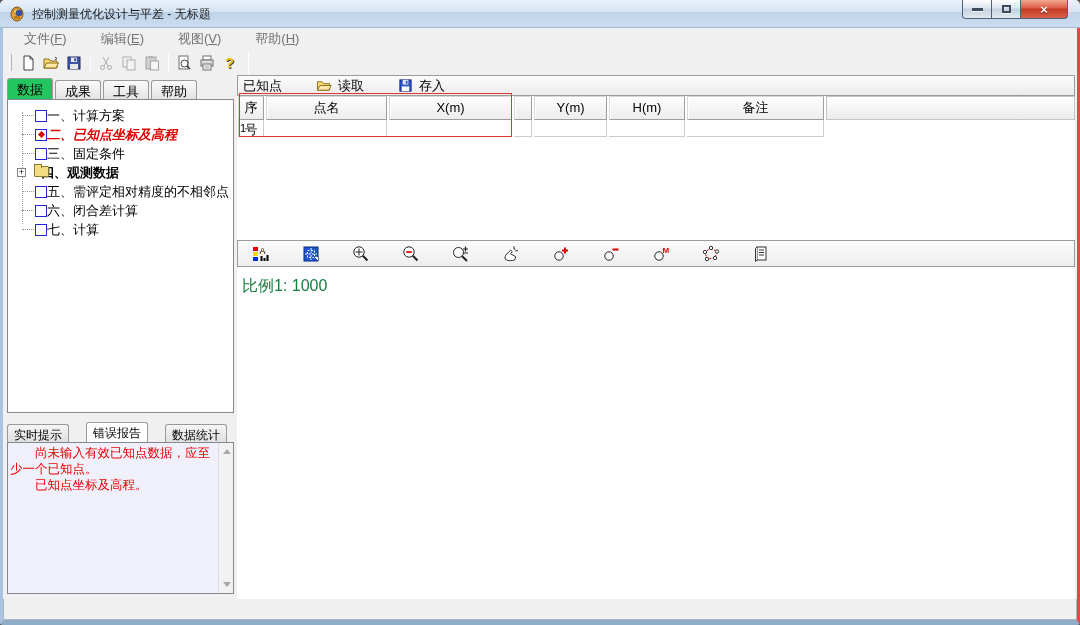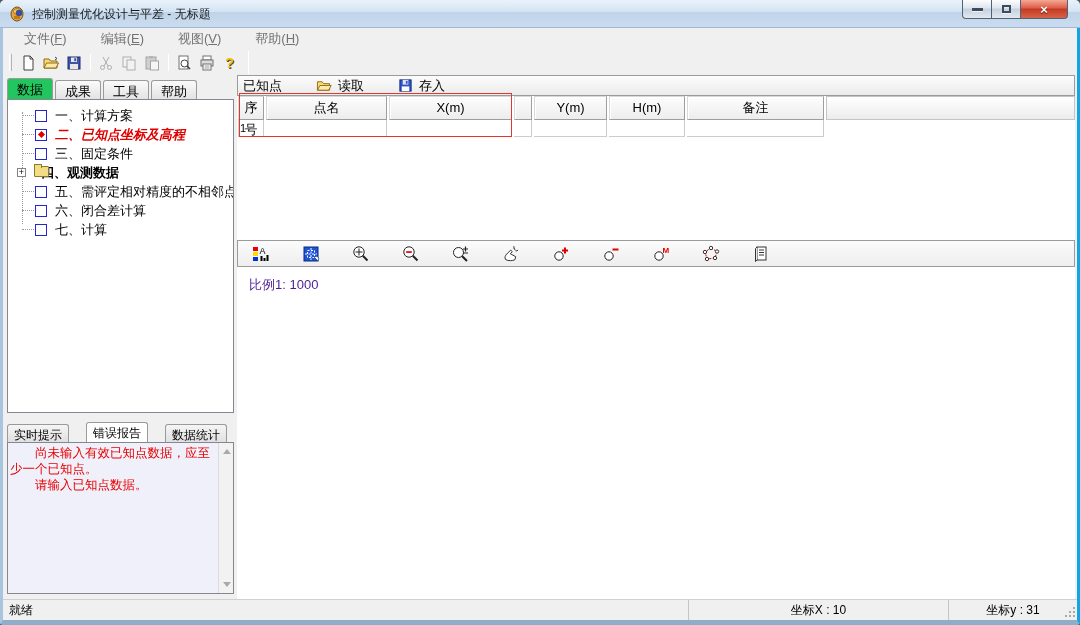--- a/index.html
+++ b/index.html
@@ -1,20 +1,20 @@
 <!DOCTYPE html>
 <html><head>
 <meta charset="utf-8">
 <style>
   * { margin:0; padding:0; box-sizing:border-box; }
   html,body { width:1080px; height:625px; background:#555; font-family:"Liberation Sans","DejaVu Sans",sans-serif; }
   .window {
     position:relative; width:1080px; height:625px;
     background:#f0f0f0;
-    border-left:3px solid #a9c4de; border-right:3px solid #0ea5e9; border-bottom:5px solid #8fadc9;
+    border-left:3px solid #a9c4de; border-right:3px solid #ef4444; border-bottom:5px solid #8fadc9;
     border-radius:5px 5px 3px 3px;
     box-shadow: inset 0 0 0 1px rgba(40,70,110,.35);
   }
   
   .titlebar {
     position:absolute; top:0; left:-3px; right:-3px; height:28px;
     background:linear-gradient(#e9f2fb, #d3e3f3 45%, #bfd4ea 46%, #cbdcef);
     border-radius:5px 5px 0 0;
     border-bottom:1px solid #9fb8d2;
   }
@@ -59,21 +59,21 @@
   .treebox {
     position:absolute; left:2px; right:2px; top:24px; height:314px;
     background:#fff; border:1px solid #828790; overflow:hidden;
   }
   .tree { position:relative; padding-top:6px; }
   .tree-trunk { position:absolute; left:14px; top:12px; height:112px; border-left:1px dotted #9a9a9a; }
   .tree-row { position:relative; height:19px; display:flex; align-items:center; padding-left:27px; font-size:13px; white-space:nowrap; }
   .tree-row .stub { position:absolute; left:14px; top:9px; width:12px; border-top:1px dotted #9a9a9a; }
   .cbx { position:absolute; left:27px; width:12px; height:12px; border:1px solid #2626cc; background:#fff; }
   .cbx .diamond { position:absolute; left:2.5px; top:2.5px; width:5px; height:5px; background:#dd0000; transform:rotate(45deg); }
-  .tree-label { margin-left:20px; color:#000; }
+  .tree-label { margin-left:12px; color:#000; }
   .tree-row.sel .tree-label { color:#e00000; font-weight:bold; font-style:italic; }
   .tree-row.boldrow .tree-label { font-weight:bold; margin-left:6px; }
   .expander { position:absolute; left:9px; top:5px; width:9px; height:9px; border:1px solid #848484; background:#fff; font-size:9px; line-height:7px; text-align:center; color:#000; }
   .folder { position:absolute; left:26px; top:3px; width:15px; height:11px; background:#f2dc84; border:1px solid #8a7a2a; border-radius:1px; }
   .folder::before { content:""; position:absolute; left:-1px; top:-3px; width:6px; height:3px; background:#f2dc84; border:1px solid #8a7a2a; border-bottom:none; }
   .btabs-row { position:absolute; left:2px; top:347px; height:20px; display:flex; align-items:flex-end; }
   .btab { font-size:12px; padding:2px 6px; margin-right:17px; background:linear-gradient(#f5f5f5,#e0e0e0); border:1px solid #9a9a9a; border-bottom:none; border-radius:3px 3px 0 0; height:18px; white-space:nowrap; }
   .btab.active { background:#fff; height:20px; z-index:2; position:relative; }
   .errorbox {
     position:absolute; left:2px; right:2px; top:367px; bottom:5px;
@@ -107,21 +107,21 @@
   .data-cell { height:17px; margin-right:2px; border-right:1px solid #cccccc; border-bottom:1px solid #cccccc; font-size:11px; color:#000; padding-left:1px; line-height:16px; }
   .data-cell.c0 { border-left:1px solid #cccccc; }
   .redbox { position:absolute; left:2px; top:-3px; width:273px; height:44px; border:1px solid #e0382e; pointer-events:none; }
   .draw-toolbar {
     position:absolute; left:1px; right:2px; top:165px; height:27px;
     background:linear-gradient(#fbfbfb,#eeeeee); border:1px solid #9b9b9b;
     display:flex; align-items:center; padding-left:13px;
   }
   .draw-btn { width:20px; height:20px; display:flex; align-items:center; justify-content:center; margin-right:30px; }
   .canvas { position:absolute; left:1px; right:2px; top:192px; bottom:0; background:#fff; }
-  .scale-label { position:absolute; left:12px; top:9px; font-size:13px; color:#4c1d95; }
+  .scale-label { position:absolute; left:5px; top:9px; font-size:16px; color:#15803d; }
   
   .statusbar { position:absolute; left:0; right:0; bottom:0; height:21px; background:#f0f0f0; border-top:1px solid #d0d0d0; display:flex; font-size:12px; color:#000; }
   .sb-left { flex:1; padding-left:6px; line-height:20px; border-right:1px solid #c4c4c4; }
   .sb-x { width:260px; text-align:center; line-height:20px; border-right:1px solid #c4c4c4; }
   .sb-y { width:128px; text-align:center; line-height:20px; }
   .sb-grip { position:absolute; right:2px; bottom:3px; width:10px; height:10px; }
   .sb-grip i { position:absolute; width:2px; height:2px; background:#a8a8a8; }
 </style>
 </head>
 <body>
@@ -284,21 +284,21 @@
 
       <div class="btabs-row">
         <span class="btab">实时提示</span>
         <span class="btab active">错误报告</span>
         <span class="btab">数据统计</span>
       </div>
 
       <div class="errorbox">
         <div class="error-text">
           <div>　　尚未输入有效已知点数据，应至少一个已知点。</div>
-          <div>　　请输入已知点数据。</div>
+          <div>　　已知点坐标及高程。</div>
         </div>
         <div class="vscroll">
           <span class="varrow up"></span>
           <span class="varrow down"></span>
         </div>
       </div>
     </div>
 
     <div class="right-panel">
 
@@ -432,27 +432,14 @@
             </svg>
         </span>
       </div>
 
       <div class="canvas">
         <span class="scale-label">比例1: 1000</span>
       </div>
     </div>
   </div>
 
-  <div class="statusbar">
-    <span class="sb-left">就绪</span>
-    <span class="sb-x">坐标X : 10</span>
-    <span class="sb-y">坐标y : 31</span>
-    <span class="sb-grip">
-      <i style="right:0;bottom:0"></i>
-        <i style="right:4px;bottom:0"></i>
-        <i style="right:0;bottom:4px"></i>
-        <i style="right:8px;bottom:0"></i>
-        <i style="right:0;bottom:8px"></i>
-        <i style="right:4px;bottom:4px"></i>
-    </span>
-  </div>
 
 </div>
 
 </body></html>

